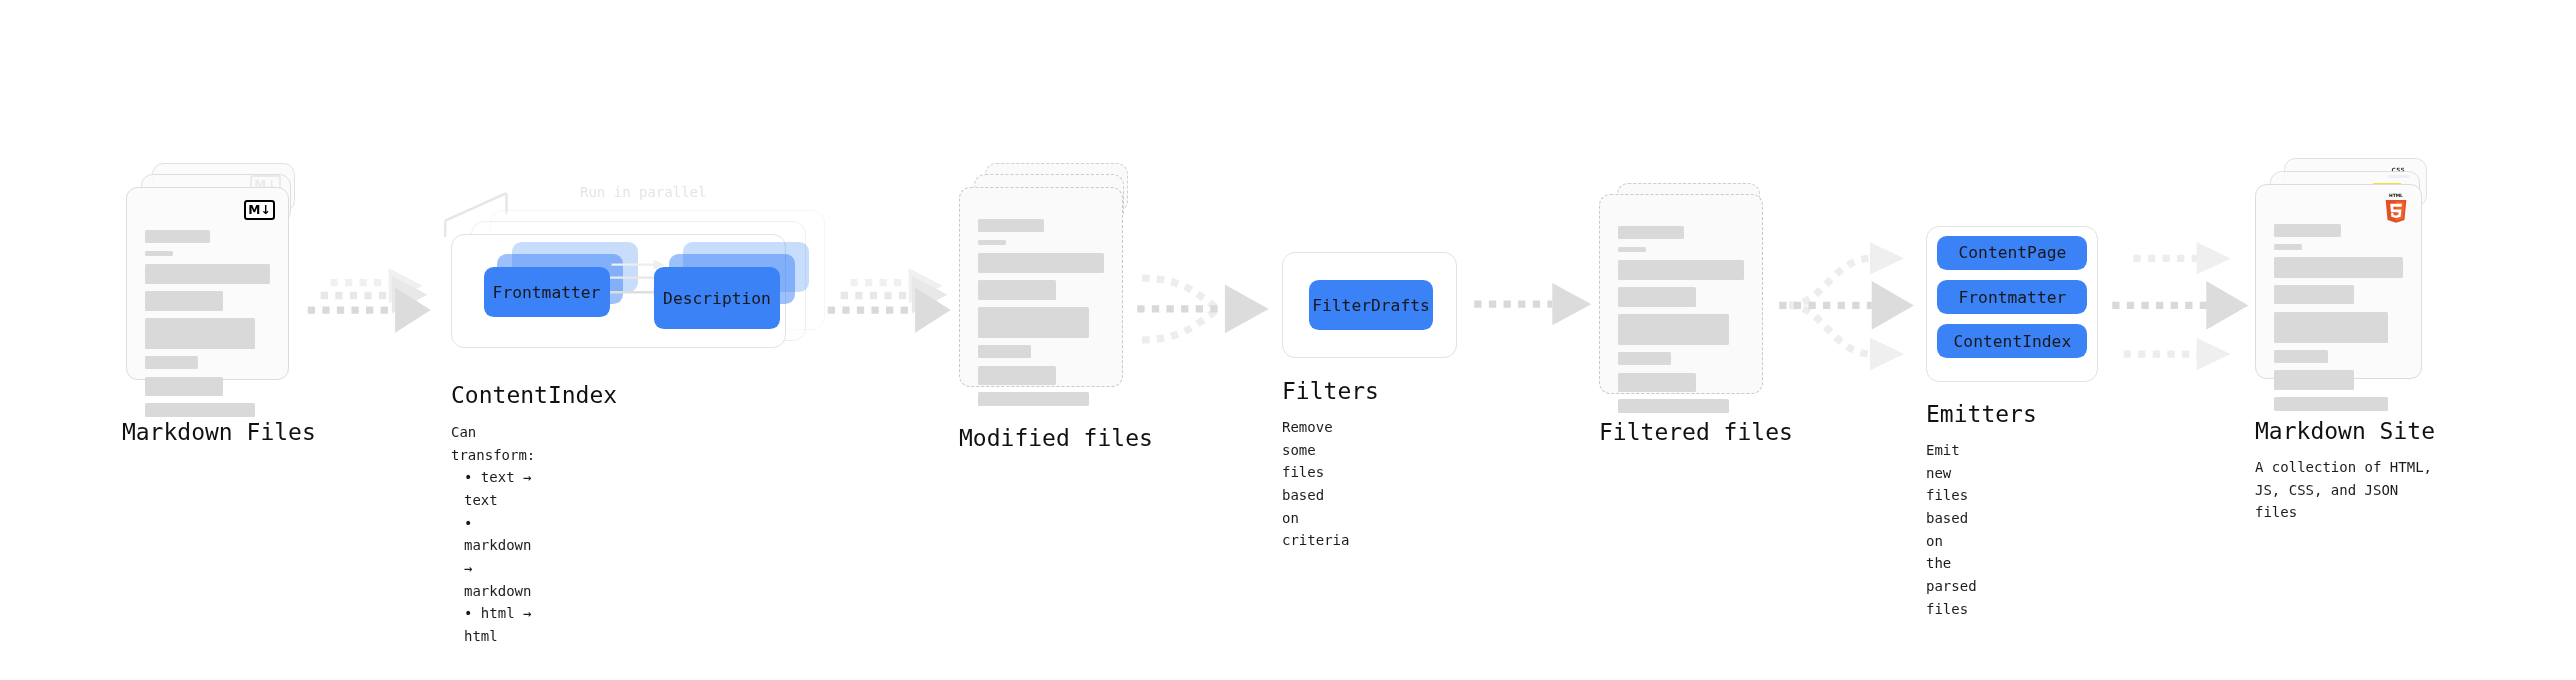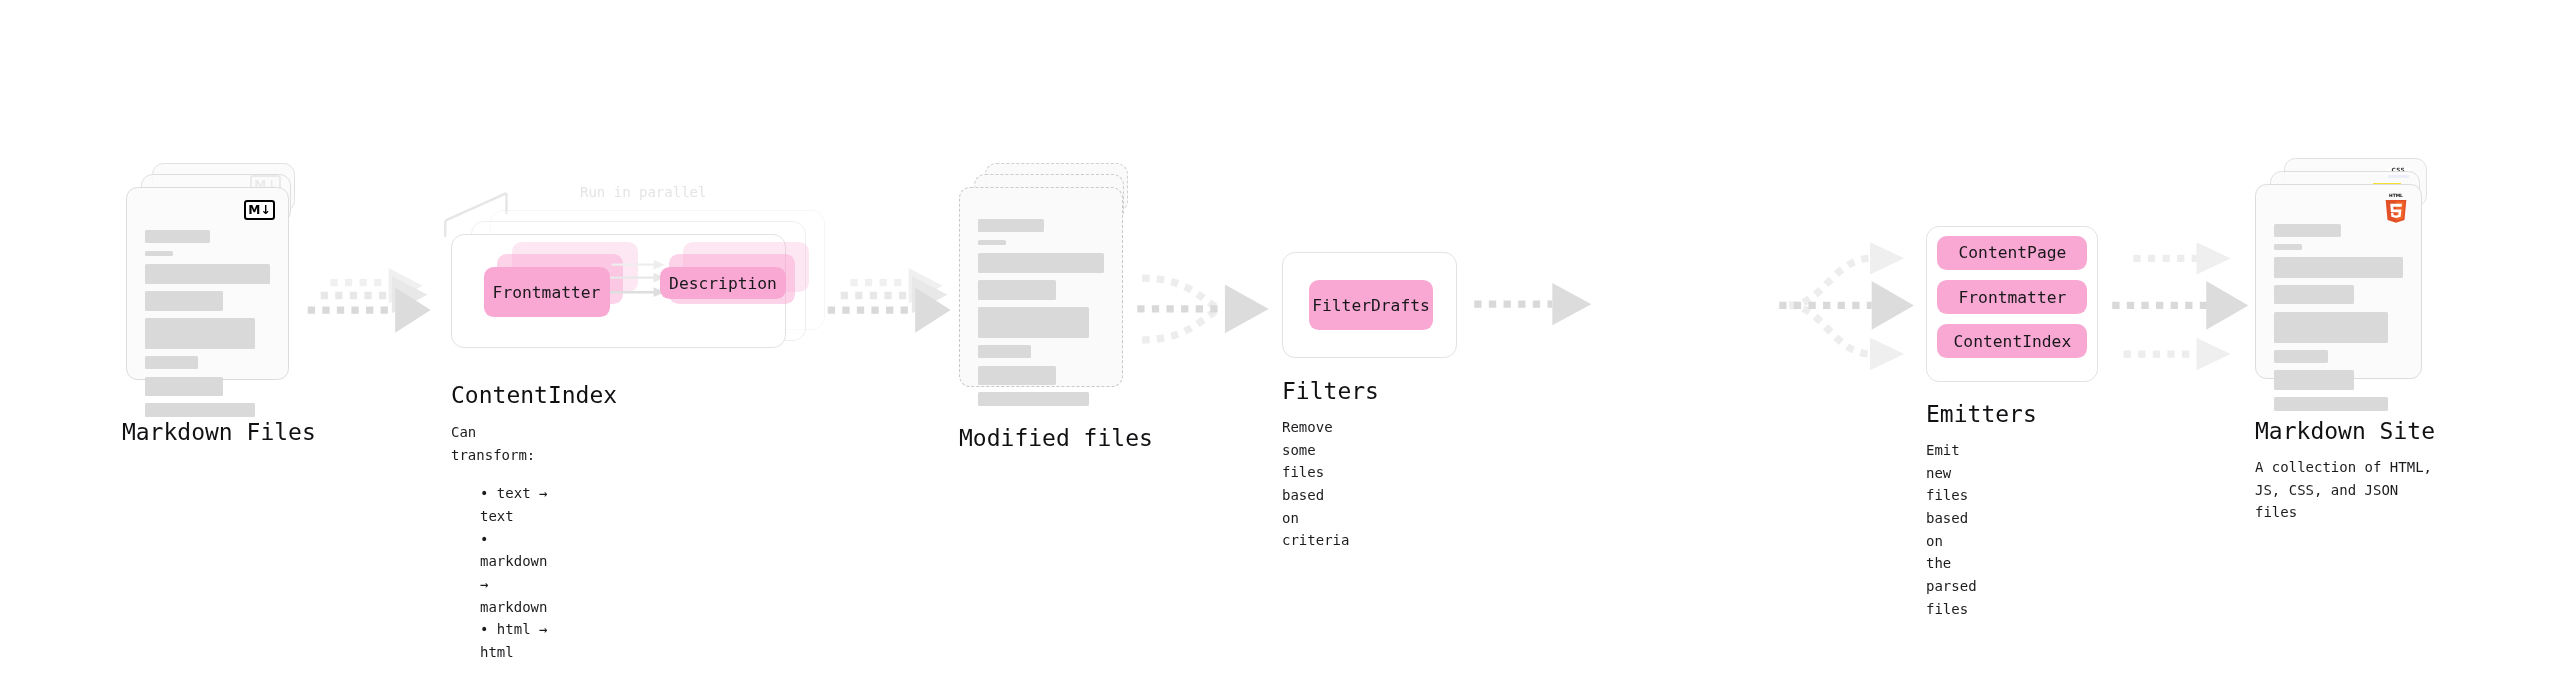--- a/index.html
+++ b/index.html
@@ -109,21 +109,21 @@
     border: 1.6px solid #e2e2e2;
     border-radius: 13px;
     background: #ffffff;
   }
   .group-box.ghost2 { opacity: .30; }
   .group-box.ghost1 { opacity: .55; }
 
   .chip {
     position: absolute;
     box-sizing: border-box;
-    background: #f9a8d4;
+    background: #3b82f6;
     border-radius: 9.8px;
     display: flex;
     align-items: center;
     justify-content: center;
     font-size: 16.3px;
     color: #18181b;
     white-space: nowrap;
   }
   .chip.ghost2 { opacity: .28; }
   .chip.ghost1 { opacity: .5; }
@@ -144,21 +144,21 @@
     white-space: pre-line;
   }
   .caption-list {
     position: absolute;
     font-size: 14px;
     line-height: 1.62;
     color: #1c1c1f;
   }
   .caption-list .lead { display: block; }
   .caption-list ul {
-    margin: 16px; padding: 0 0 0 13px; list-style: none;
+    margin: 0; padding: 0 0 0 13px; list-style: none;
   }
   .caption-list li::before {
     content: "• ";
   }
 
   .parallel-label {
     position: absolute;
     font-size: 14px;
     color: #e4e4e4;
     white-space: nowrap;
@@ -254,21 +254,21 @@
         <line x1="0" y1="42" x2="62" y2="42" stroke="#dedede"></line>
       </g>
       <polygon points="60,2 74,8 60,14" fill="#eeeeee"></polygon>
       <polygon points="60,18 74,24 60,30" fill="#e8e8e8"></polygon>
       <polygon points="60,36 74,42 60,48" fill="#dedede"></polygon>
     </svg>
 
     <div class="chip" style="left:32.5px; top:72px; width:126px; height:50px;">
       <span>Frontmatter</span>
     </div>
-    <div class="chip" style="left:203px; top:72px; width:126px; height:32px;margin-left:6px;">
+    <div class="chip" style="left:203px; top:72px; width:126px; height:62px;">
       <span>Description</span>
     </div>
 
     <div class="caption-title" style="left:0px; top:187px;">ContentIndex</div>
 
     <div class="caption-list" style="left:0px; top:226px;">
       <span class="lead">Can transform:</span>
       <ul>
         <li>text → text</li>
         <li>markdown → markdown</li>
@@ -333,20 +333,39 @@
 on criteria</div>
   </div>
 
   <div class="stage" style="left:1471px; top:283px;">
     <svg width="122" height="57" viewBox="0 0 150 70">
       <line x1="4" y1="26" x2="100" y2="26" stroke="#d9d9d9" stroke-width="9" stroke-dasharray="9 9"></line>
       <polygon points="100,0 148,26 100,52" fill="#dcdcdc"></polygon>
     </svg>
   </div>
 
+  <div class="stage" style="left:1599px; top:183px;">
+    <div class="doc-stack" style="width:175px; height:244px;">
+      <div class="doc-card dashed back1" style="left:18px; top:0px; width:143px; height:49px;"></div>
+      <div class="doc-card dashed" style="left:0px; top:11.4px; width:164px; height:200px;">
+        <div class="doc-body" style="top:31px;">
+          <div class="bar" style="width:52%; height:13px;"></div>
+          <div class="bar" style="width:22%; height:5.7px;"></div>
+          <div class="bar" style="width:100%; height:20.3px;"></div>
+          <div class="bar" style="width:62%; height:19.5px;"></div>
+          <div class="bar" style="width:88%; height:31px;"></div>
+          <div class="bar" style="width:42%; height:13px;"></div>
+          <div class="bar" style="width:62%; height:19.5px;"></div>
+          <div class="bar" style="width:88%; height:14px;"></div>
+        </div>
+      </div>
+    </div>
+
+    <div class="caption-title" style="left:0px; top:236px;">Filtered files</div>
+  </div>
 
   <div class="stage" style="left:1776px; top:234px;">
     <svg width="146" height="142" viewBox="0 0 180 175">
       <g fill="none" stroke-width="9" stroke-dasharray="9 9">
         <path d="M16 88 C 58 88, 70 30, 118 30" stroke="#ededed"></path>
         <path d="M16 88 C 58 88, 70 148, 118 148" stroke="#ededed"></path>
         <line x1="4" y1="88" x2="118" y2="88" stroke="#d9d9d9"></line>
       </g>
       <polygon points="116,10 158,30 116,50" fill="#efefef"></polygon>
       <polygon points="116,128 158,148 116,168" fill="#efefef"></polygon>

